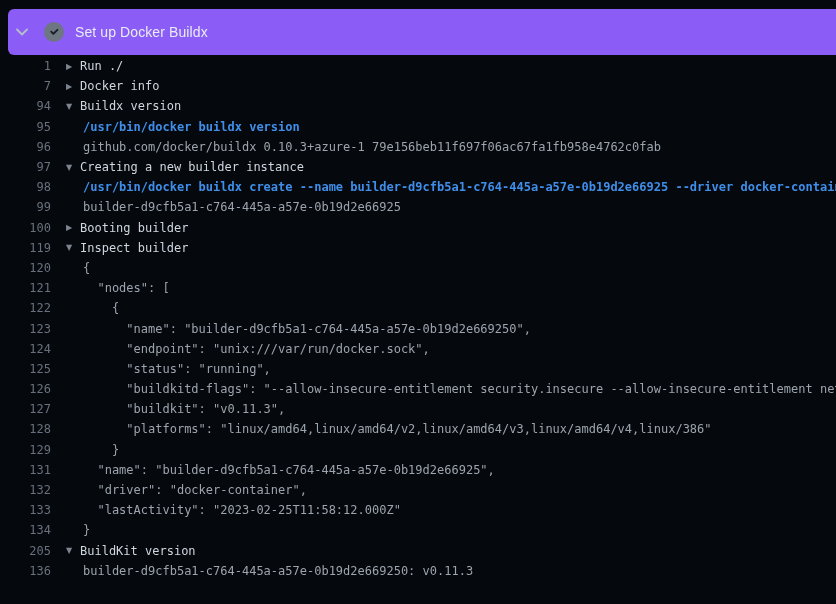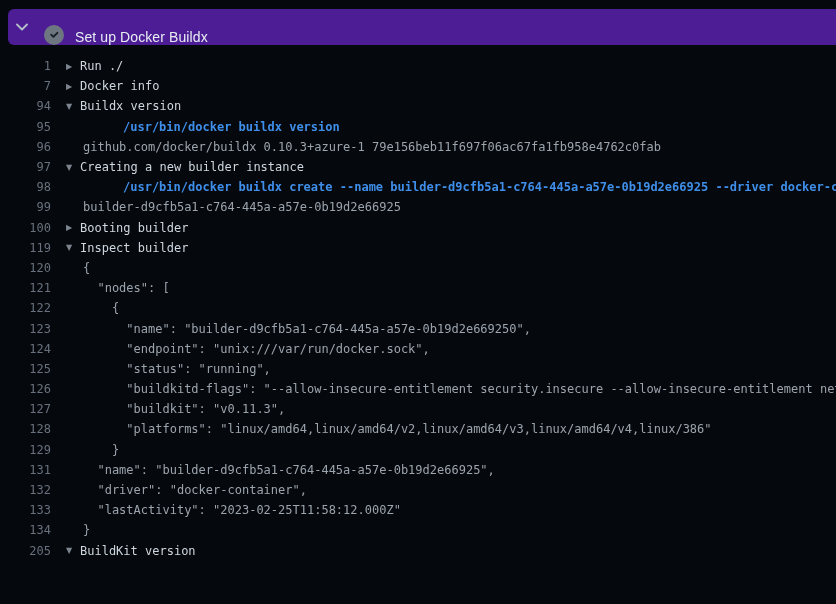--- a/index.html
+++ b/index.html
@@ -7,25 +7,25 @@
   body {
     width: 836px; height: 604px;
     background: #05080d;
     overflow: hidden;
     position: relative;
     font-family: "Liberation Sans", sans-serif;
   }
   .step-header {
     position: absolute;
     left: 8px; top: 9px; right: 0;
-    height: 36px;
-    background: #4c1d95;
+    height: 46px;
+    background: #8b5cf6;
     border-radius: 6px 0 0 6px;
     display: flex;
-    align-items: flex-end;
+    align-items: center;
     cursor: pointer;
   }
   .chev-btn {
     width: 28px; height: 36px;
     display: flex; align-items: center; justify-content: center;
     flex: none;
   }
   .status-circle {
     width: 20px; height: 20px;
     flex: none;
@@ -68,21 +68,21 @@
   .body-col.plain { padding-left: 17px; }
   .tri {
     width: 14px;
     flex: none;
     font-family: "DejaVu Sans", sans-serif;
     font-size: 8px;
     color: #7d8690;
     cursor: pointer;
   }
   .group-title { color: #ced6de; cursor: pointer; }
-  .command { color: #3f8fea; font-weight: bold; margin-left: 40px; }
+  .command { color: #3f8fea; font-weight: bold; }
   .output { color: #9ca4ad; }
 </style>
 </head>
 <body>
 
 <div class="step-header">
   <span class="chev-btn">
     <svg width="12" height="8" viewBox="0 0 12 8">
       <path d="M1 1.5 L6 6.5 L11 1.5" fill="none" stroke="#b5bfc9" stroke-width="1.8" stroke-linecap="round" stroke-linejoin="round"></path>
     </svg>
@@ -116,14 +116,15 @@
       <div class="row"><span class="num">125</span><span class="body-col plain"><span class="output">      "status": "running",</span></span></div>
       <div class="row"><span class="num">126</span><span class="body-col plain"><span class="output">      "buildkitd-flags": "--allow-insecure-entitlement security.insecure --allow-insecure-entitlement network.host",</span></span></div>
       <div class="row"><span class="num">127</span><span class="body-col plain"><span class="output">      "buildkit": "v0.11.3",</span></span></div>
       <div class="row"><span class="num">128</span><span class="body-col plain"><span class="output">      "platforms": "linux/amd64,linux/amd64/v2,linux/amd64/v3,linux/amd64/v4,linux/386"</span></span></div>
       <div class="row"><span class="num">129</span><span class="body-col plain"><span class="output">    }</span></span></div>
       <div class="row"><span class="num">131</span><span class="body-col plain"><span class="output">  "name": "builder-d9cfb5a1-c764-445a-a57e-0b19d2e66925",</span></span></div>
       <div class="row"><span class="num">132</span><span class="body-col plain"><span class="output">  "driver": "docker-container",</span></span></div>
       <div class="row"><span class="num">133</span><span class="body-col plain"><span class="output">  "lastActivity": "2023-02-25T11:58:12.000Z"</span></span></div>
       <div class="row"><span class="num">134</span><span class="body-col plain"><span class="output">}</span></span></div>
       <div class="row"><span class="num">205</span><span class="body-col"><span class="tri">▼</span><span class="group-title">BuildKit version</span></span></div>
+      <div class="row"><span class="num">136</span><span class="body-col plain"><span class="output">builder-d9cfb5a1-c764-445a-a57e-0b19d2e669250: v0.11.3</span></span></div>
     </div>
 </div>
 
 </body></html>

